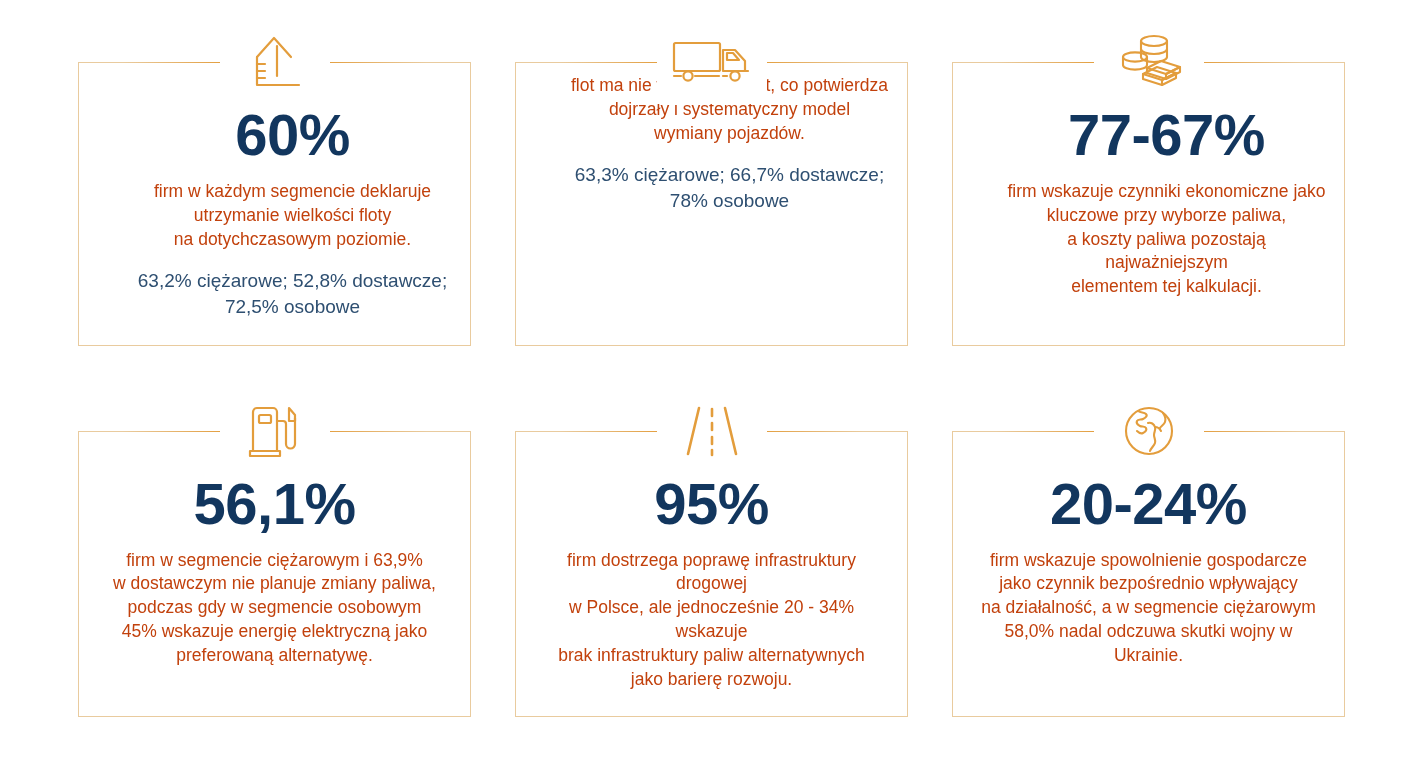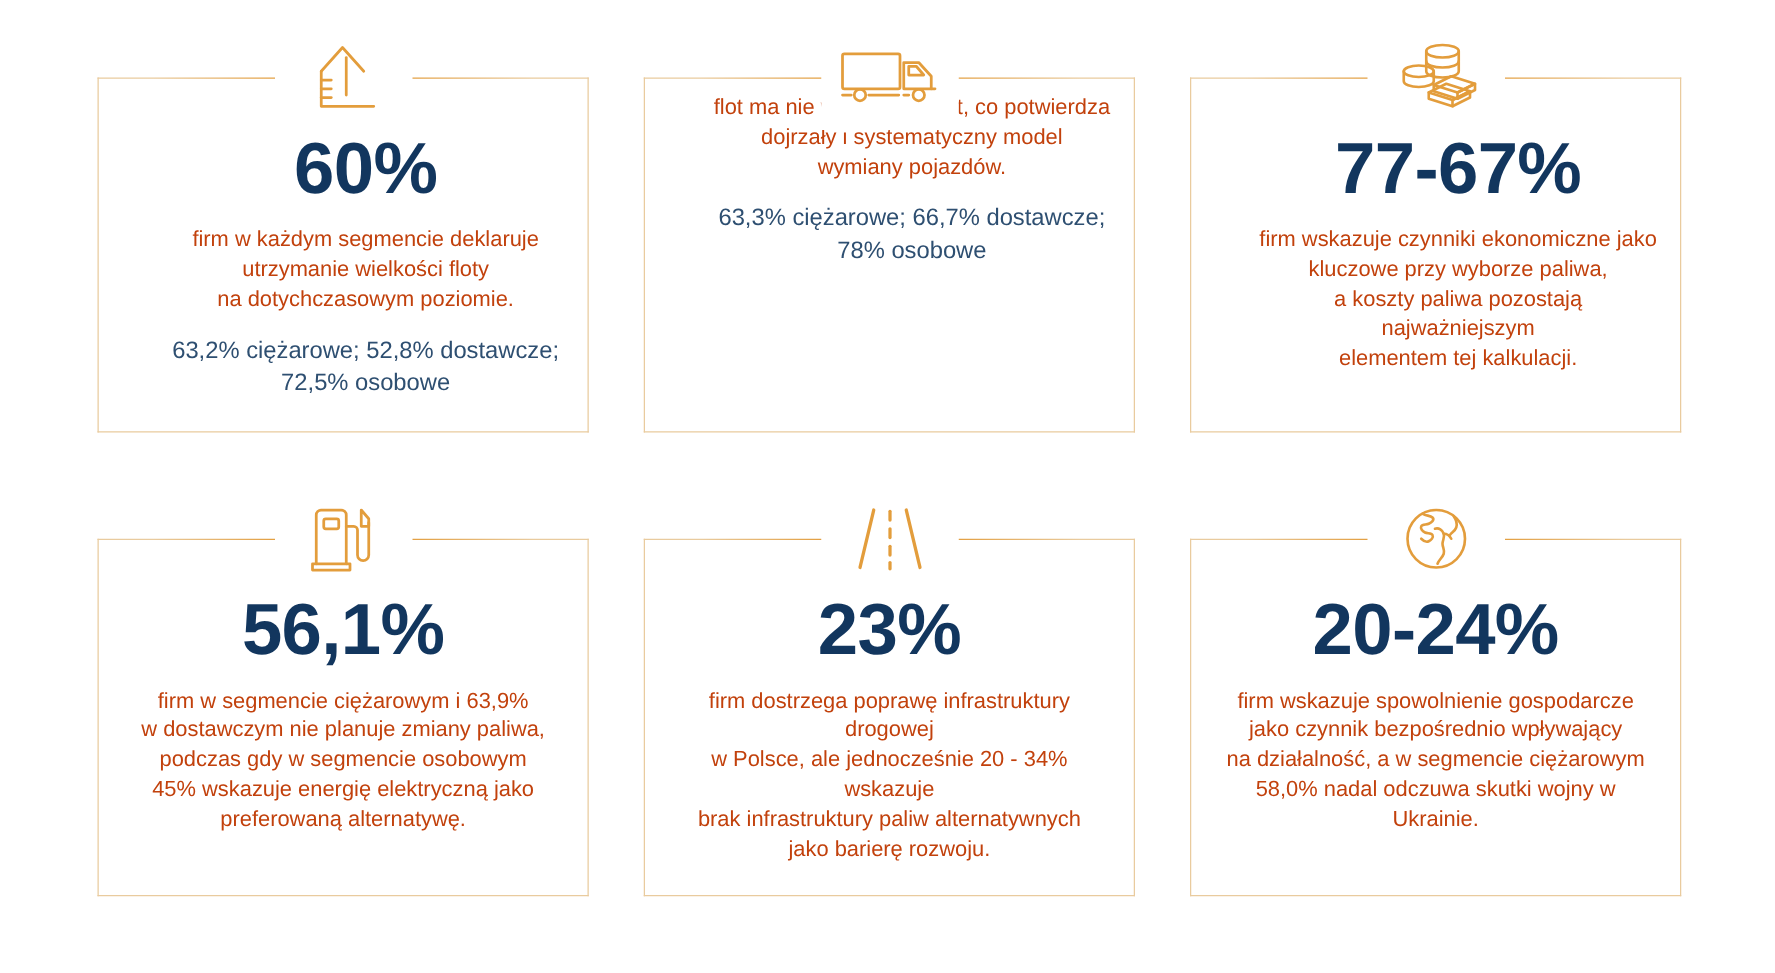--- a/index.html
+++ b/index.html
@@ -250,21 +250,21 @@
         <svg width="54" height="54" viewBox="0 0 54 54" fill="none" stroke="#e39d3c" stroke-width="2.6" stroke-linecap="round">
           <path d="M14 4 L3 50"></path>
           <path d="M40 4 L51 50"></path>
           <path d="M27 5 v7"></path>
           <path d="M27 19 v7"></path>
           <path d="M27 33 v7"></path>
           <path d="M27 46 v5"></path>
         </svg>
       </div>
       <div class="card-body">
-        <div class="stat-value">23%</div>
+        <div class="stat-value">95%</div>
         <div class="stat-desc">firm dostrzega poprawę infrastruktury drogowej
 w Polsce, ale jednocześnie 20 - 34% wskazuje
 brak infrastruktury paliw alternatywnych
 jako barierę rozwoju.</div>
 
       </div>
     </div>
 
     <div class="card row2">
       <div class="card-frame"></div>

